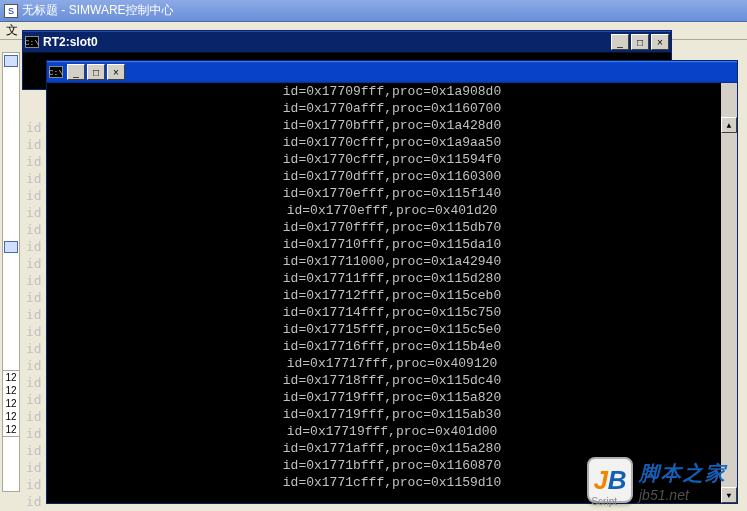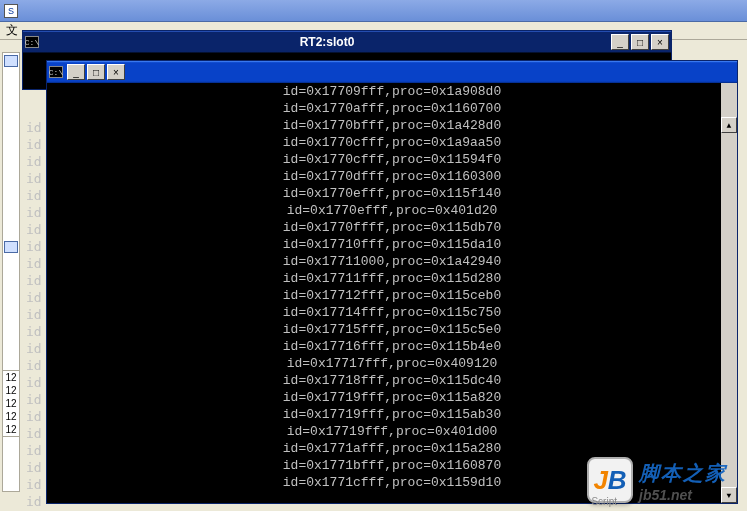--- a/index.html
+++ b/index.html
@@ -41,21 +41,21 @@
     height:22px; flex:0 0 22px;
     background: linear-gradient(#3a6ee8, #0a246a 5%, #0a246a 95%, #000);
     display:flex; align-items:center; color:#fff;
     padding:0 2px;
   }
   .con-icon {
     width:14px; height:12px; background:#000; border:1px solid #888;
     margin-right:4px; display:flex; align-items:center; justify-content:center;
     font-size:8px; color:#ccc; font-family:"Courier New",monospace;
   }
-  .con-title { font-family:"Arial",sans-serif; font-size:12px; font-weight:bold; flex:1;text-align:center;}
+  .con-title { font-family:"Arial",sans-serif; font-size:12px; font-weight:bold; flex:1;}
   .con-btns { display:flex; gap:2px;}
   .con-btn {
     width:18px; height:16px; background:#d4d0c8;
     border:1px solid #fff; border-right-color:#404040; border-bottom-color:#404040;
     display:flex; align-items:center; justify-content:center;
     font-size:10px; font-family:Arial; color:#000; cursor:pointer;
   }
   .con-body {
     flex:1; background:#000; color:#c0c0c0;
     font-family:"Lucida Console","Courier New",monospace;
@@ -72,28 +72,29 @@
     display:flex; align-items:center; justify-content:center; font-size:8px; color:#000; cursor:pointer;
   }
   .con-scroll-arrow.down { position:absolute; bottom:0; }
   
   .wm { position:absolute; right:20px; bottom:8px; display:flex; align-items:flex-end; gap:6px; opacity:0.95;}
   .wm-jb { width:46px; height:46px; border-radius:8px; background:#fff; border:2px solid #b8b8b8; display:flex; align-items:center; justify-content:center; font-family:Arial; box-shadow:0 2px 4px rgba(0,0,0,0.3);}
   .wm-jb .j { color:#ff8c00; font-size:26px; font-weight:bold; font-style:italic;}
   .wm-jb .b { color:#1565c0; font-size:26px; font-weight:bold; font-style:italic;}
   .wm-txt { display:flex; flex-direction:column; align-items:flex-start;}
   .wm-txt .cn { color:#1565c0; font-size:20px; font-weight:bold; letter-spacing:2px; font-style:italic;}
-  .wm-txt .url { color:#555; font-size:14px; font-style:italic;font-weight:bold;}
+  .wm-txt .url { color:#555; font-size:14px; font-style:italic;}
   .wm-script { position:absolute; right:130px; bottom:4px; font-size:10px; color:#888; }
 </style>
 </head>
 <body>
 
 <div class="main-titlebar">
   <span class="icon">S</span>
+  <span class="title">无标题 - SIMWARE控制中心</span>
 </div>
 <div class="menu-area">
   <span>文</span>
 </div>
 
 <div class="left-strip">
   <div class="left-icon"></div>
   <div style="height:170px"></div>
   <div class="left-icon"></div>
 </div>

